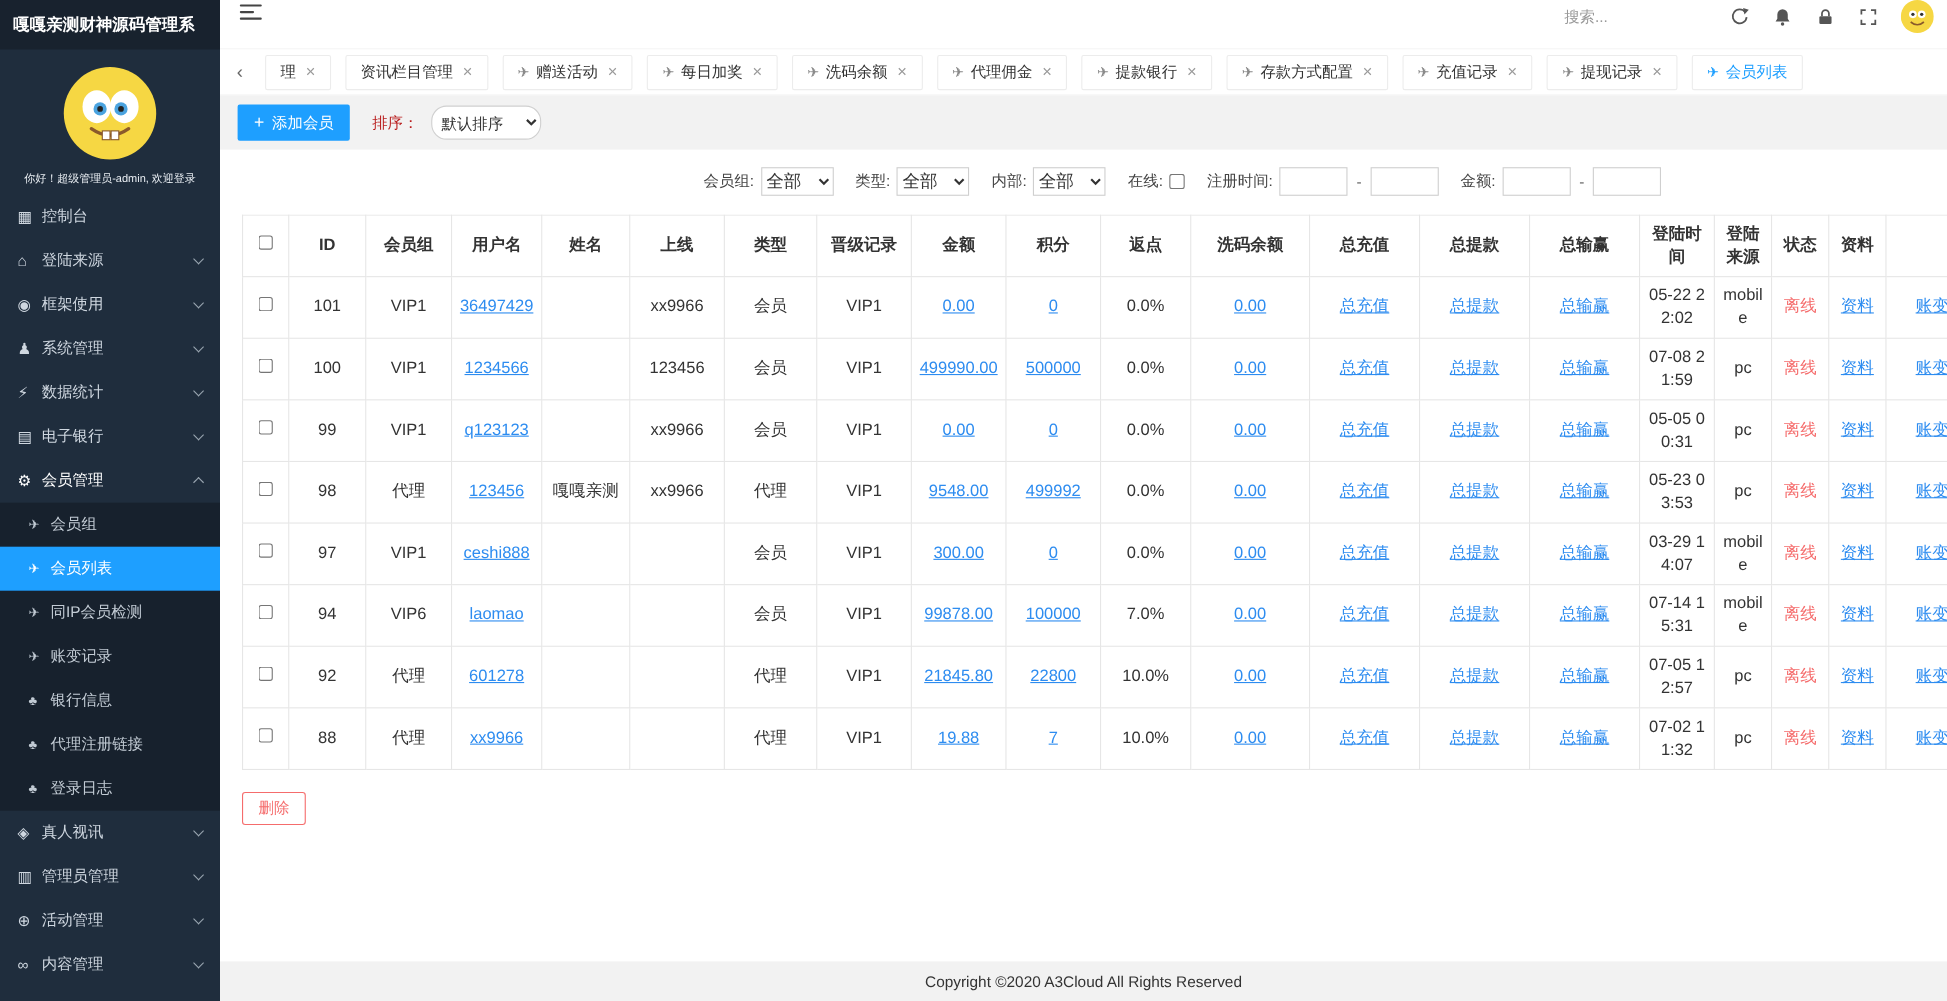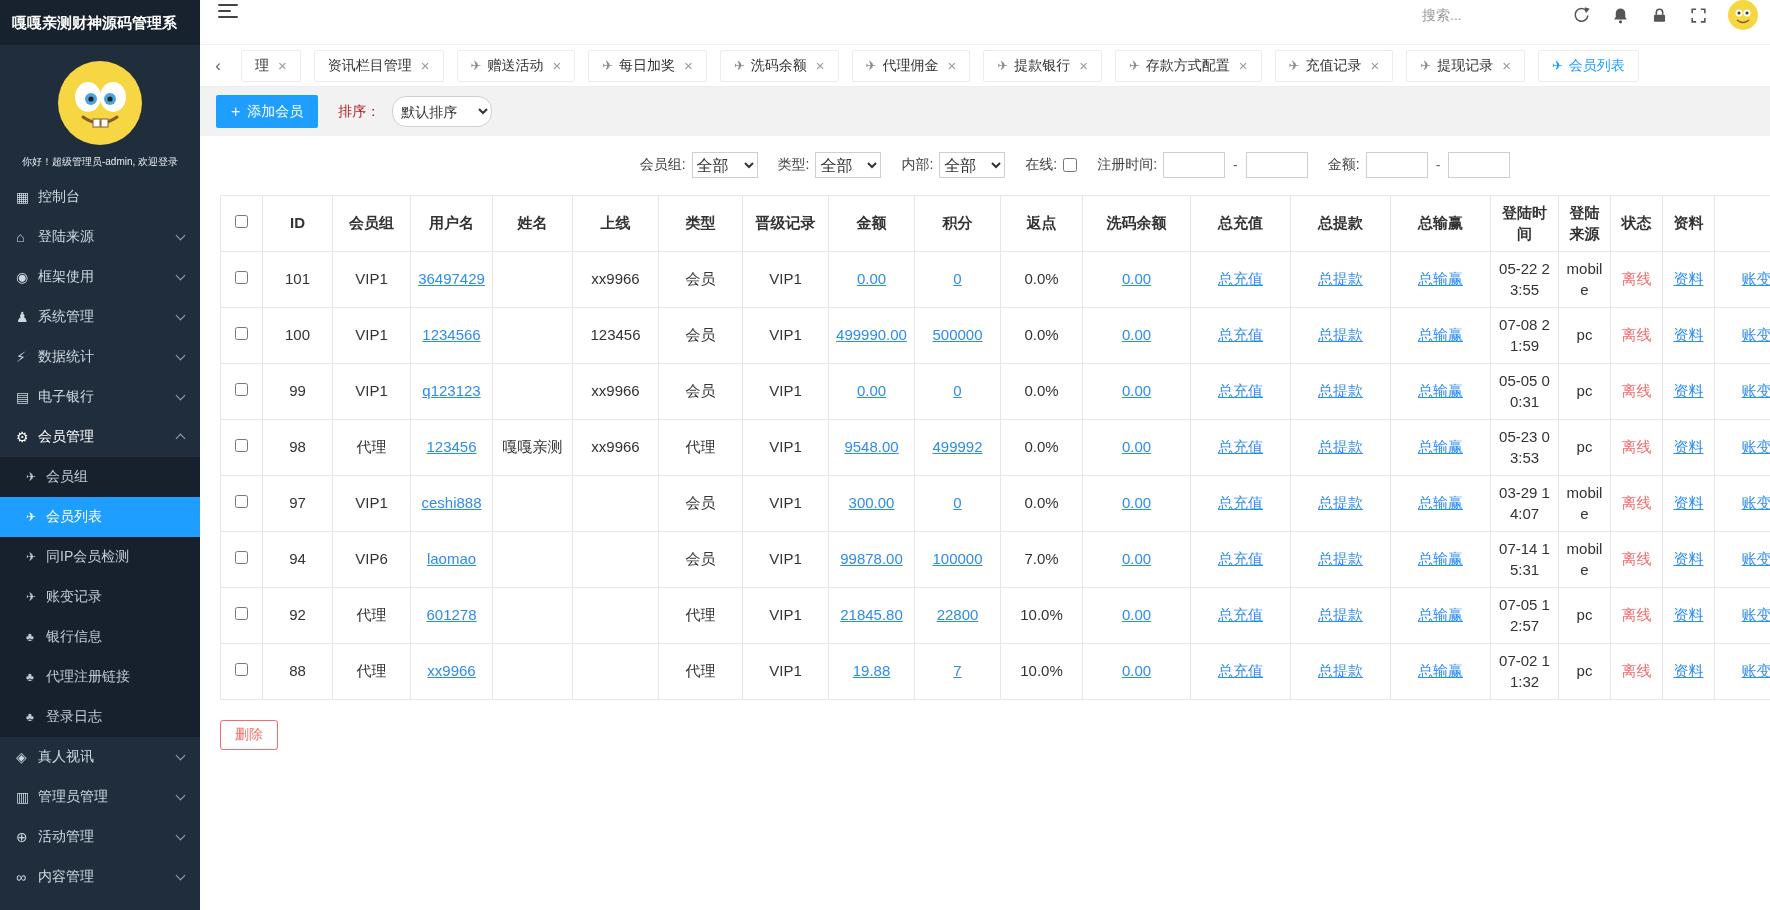--- a/index.html
+++ b/index.html
@@ -368,21 +368,21 @@
                 <td>xx9966</td>
                 <td>会员</td>
                 <td>VIP1</td>
                 <td><a class="cell-link">0.00</a></td>
                 <td><a class="cell-link">0</a></td>
                 <td>0.0%</td>
                 <td><a class="cell-link">0.00</a></td>
                 <td><a class="cell-link">总充值</a></td>
                 <td><a class="cell-link">总提款</a></td>
                 <td><a class="cell-link">总输赢</a></td>
-                <td>05-22 23:55</td>
+                <td>05-22 22:02</td>
                 <td>mobile</td>
                 <td class="status-off">离线</td>
                 <td><a class="cell-link">资料</a></td>
                 <td><a class="cell-link">账变</a></td>
               </tr>
               <tr>
                 <td><input type="checkbox" style=""></td>
                 <td>100</td>
                 <td>VIP1</td>
                 <td><a class="cell-link">1234566</a></td>
@@ -534,16 +534,17 @@
                 <td class="status-off">离线</td>
                 <td><a class="cell-link">资料</a></td>
                 <td><a class="cell-link">账变</a></td>
               </tr>
             </tbody>
           </table>
       </div>
 
       <button class="delete-btn">删除</button>
 
+      <div class="footer">Copyright ©2020 A3Cloud All Rights Reserved</div>
 
     </div>
   </div>
 </div>
 
 </body></html>

